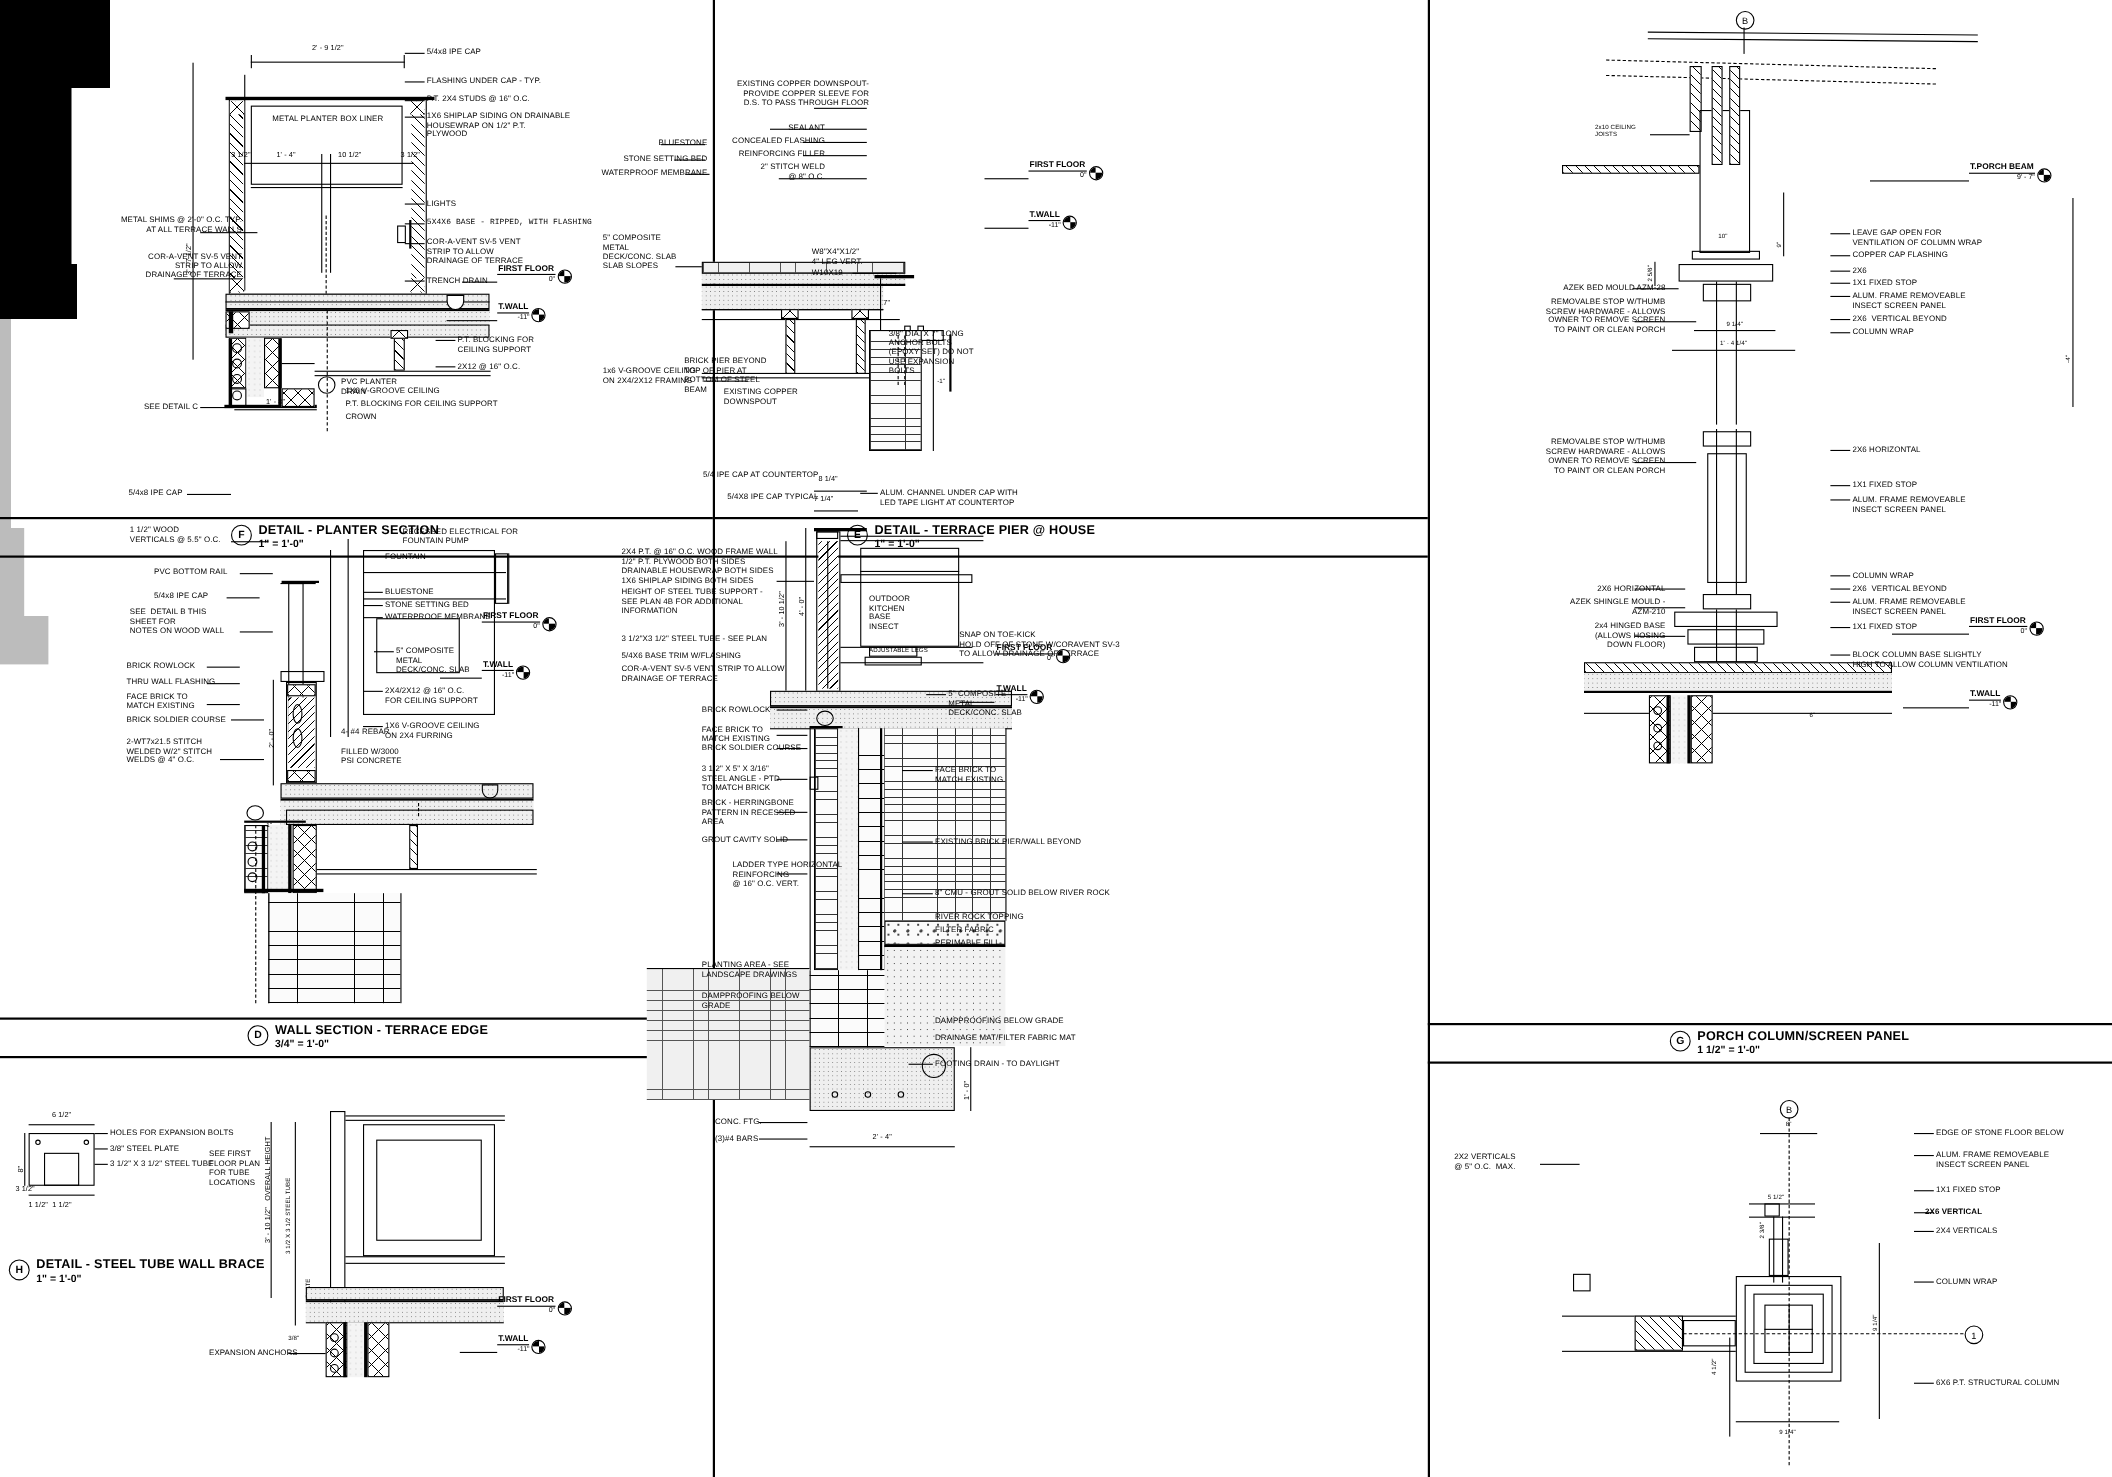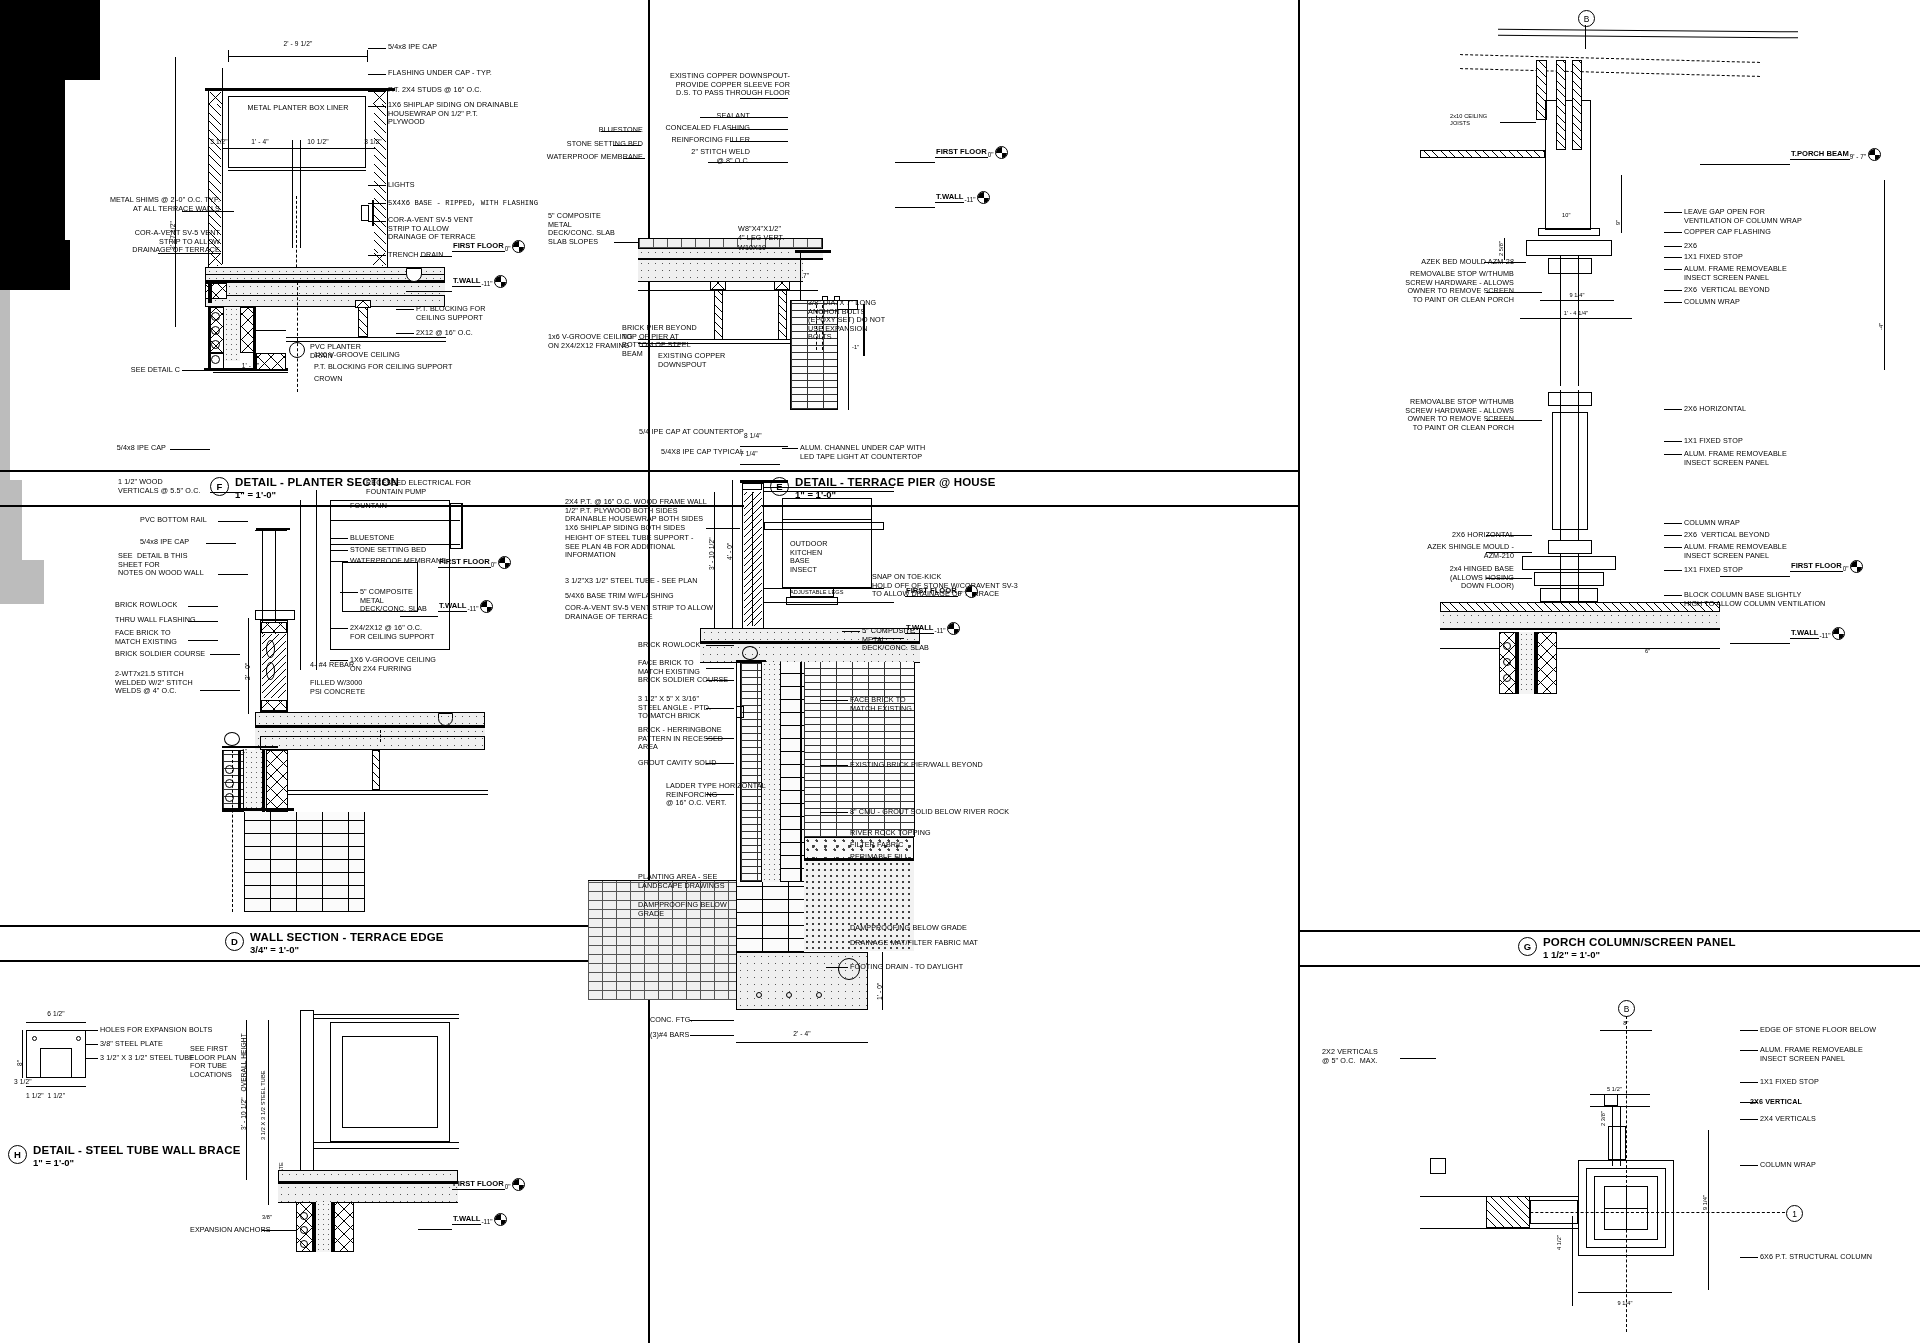--- a/index.html
+++ b/index.html
@@ -36,21 +36,21 @@
     width:17px;height:17px;border:1.2px solid #000;border-radius:50%;
     display:flex;align-items:center;justify-content:center;
     font-size:9.5px;font-weight:bold;flex:none;margin-top:1px;
   }
   .tb-text{display:flex;flex-direction:column;}
   .tb-name{font-size:11.5px;font-weight:bold;letter-spacing:0.2px;line-height:13px;}
   .tb-scale{font-size:9.5px;line-height:12px;font-weight:bold;}
 
   
   .elev{position:absolute;display:flex;align-items:flex-end;gap:2px;}
-  .elev-txt{display:flex;flex-direction:row;align-items:flex-end;text-align:center;}
+  .elev-txt{display:flex;flex-direction:column;align-items:flex-end;text-align:center;}
   .elev-name{font-size:7.6px;font-weight:bold;border-bottom:1.1px solid #000;line-height:8.6px;padding:0 1px;}
   .elev-val{font-size:6.4px;line-height:7px;}
   .elev-sym{
     width:11px;height:11px;border-radius:50%;border:1px solid #000;
     position:relative;overflow:hidden;background:#fff;flex:none;margin-bottom:-1px;
   }
   .elev-sym:before{content:"";position:absolute;left:0;top:0;width:50%;height:50%;background:#000;}
   .elev-sym:after{content:"";position:absolute;right:0;bottom:0;width:50%;height:50%;background:#000;}
 
   

